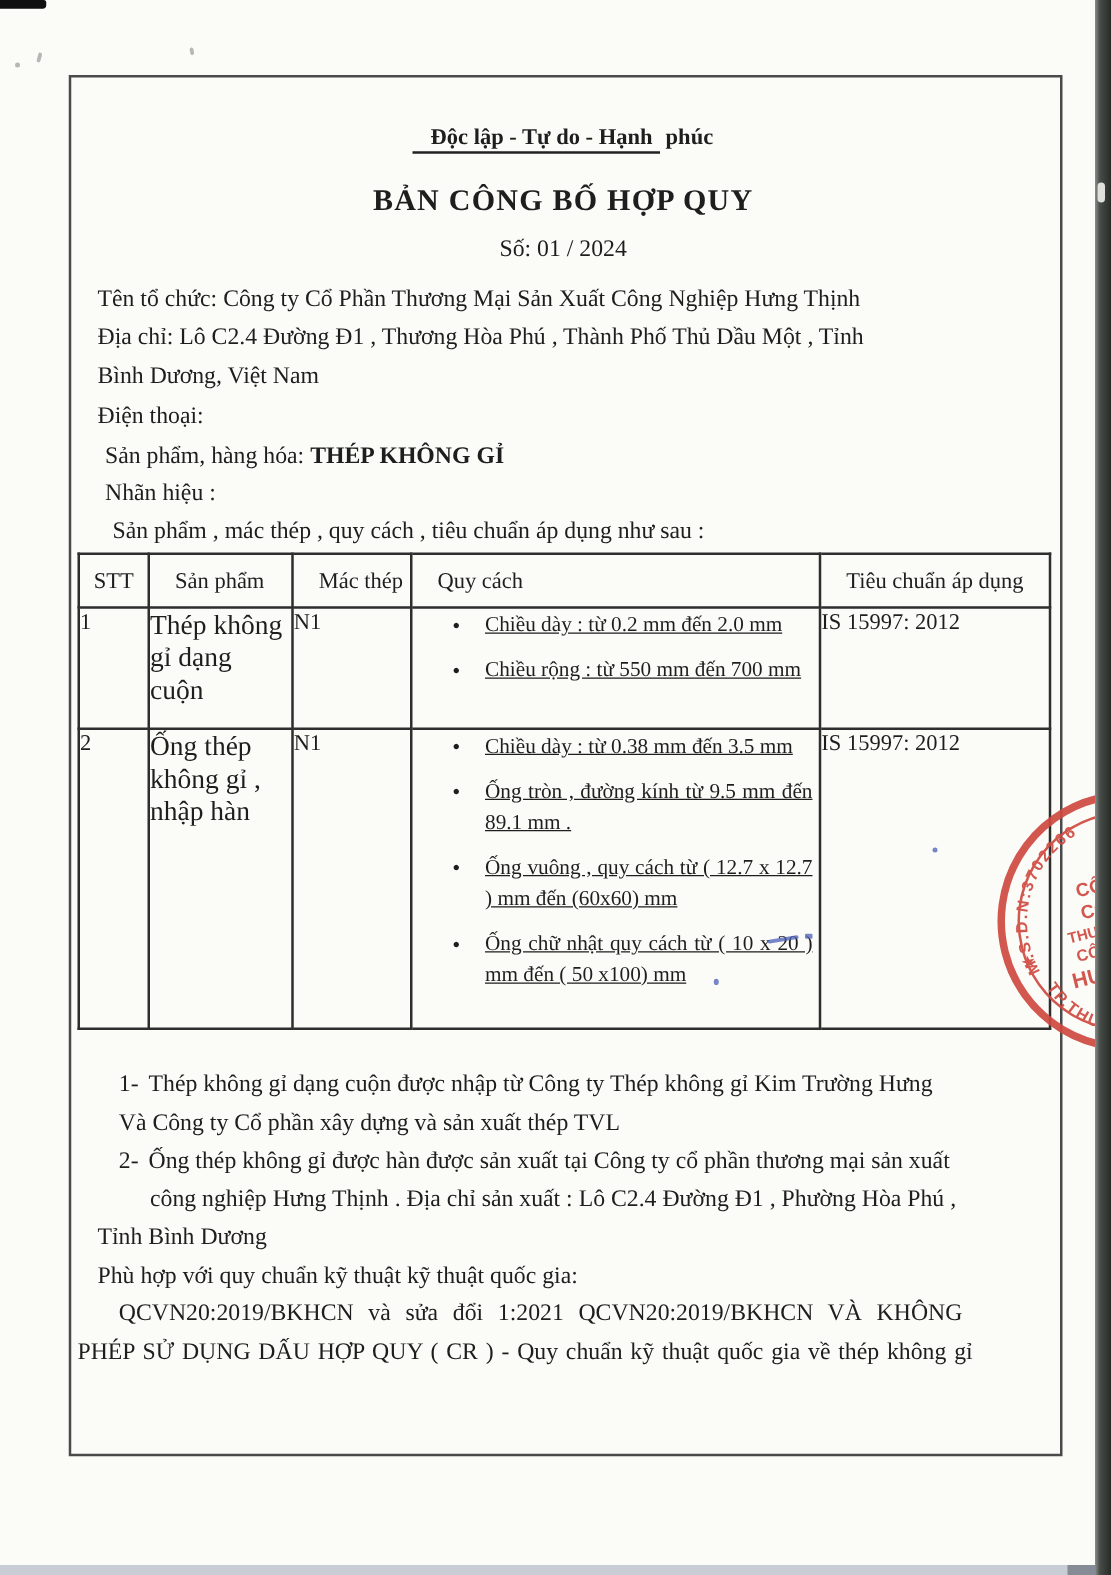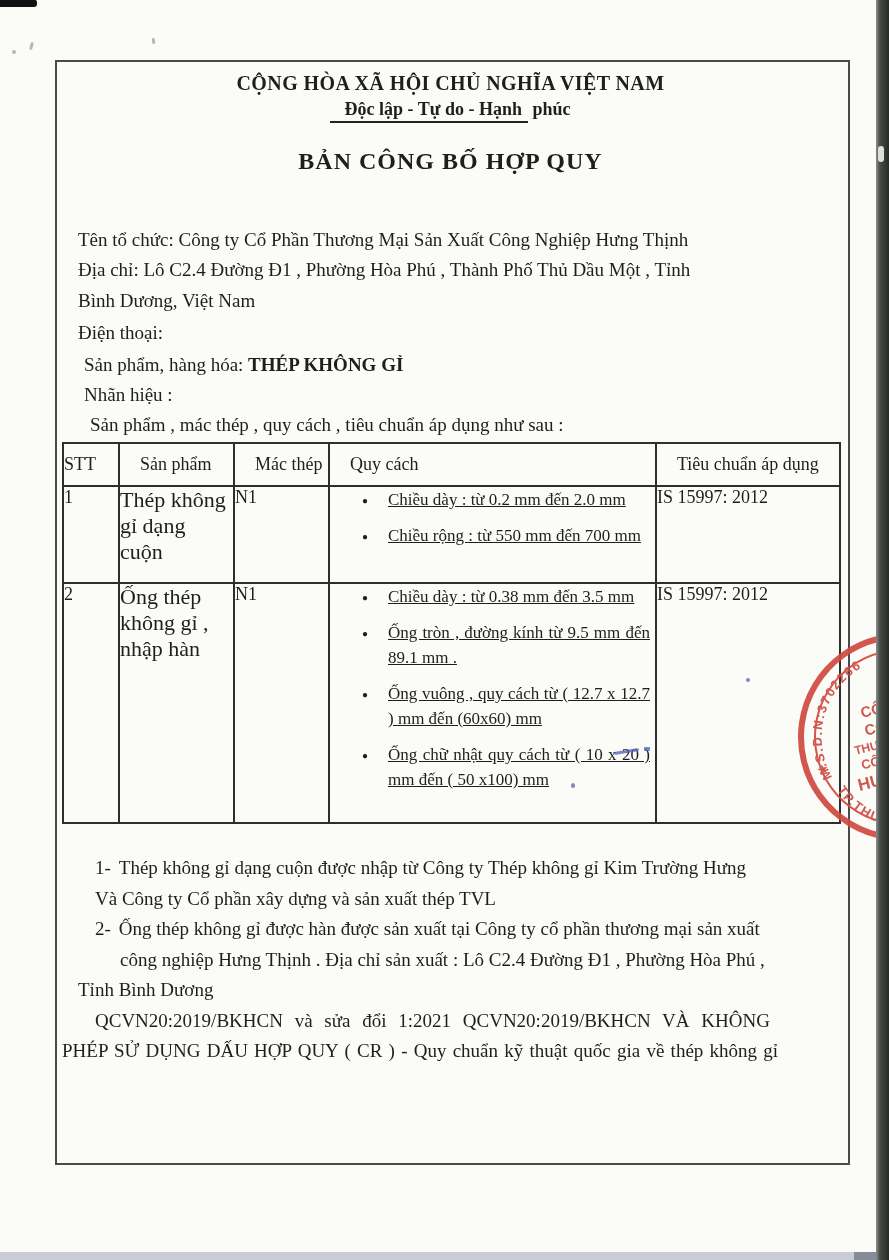--- a/index.html
+++ b/index.html
@@ -47,21 +47,21 @@
   table.spec{
     position:absolute;left:62px;top:442px;width:777px;
     border-collapse:collapse;table-layout:fixed;
     font-size:18px;color:#1e1e1e;
   }
   table.spec td,table.spec th{
     border:2px solid #2e2e2e;vertical-align:top;font-weight:normal;text-align:left;
     padding:0;overflow:hidden;
   }
   tr.head td{height:41px;vertical-align:middle;font-size:18px;padding-left:20px;}
-  tr.head td.ctr{padding-left:0;}
+  tr.head td.ctr{text-align:center;padding-left:0;}
   td.stt{text-align:center;padding-top:12px;font-size:18px;}
   td.prod{padding:12px 8px 0 12px;text-align:justify;font-size:22px;line-height:26px;}
   td.grade{text-align:center;padding-top:12px;font-size:18px;}
   td.std{padding:12px 6px 0 12px;font-size:18px;}
   td.specs{padding:12px 10px 0 12px;}
   ul.bullets{list-style:none;margin:0;padding:0;text-decoration:underline;}
   ul.bullets li{
     position:relative;margin:0 0 11px 30px;padding-left:28px;
     font-size:17px;line-height:25px;text-align:justify;max-width:262px;
   }
@@ -86,26 +86,26 @@
 
 <div class="page">
 
   <div class="mark-topleft"></div>
   <div class="speck" style="left:30px;top:42px;width:3px;height:8px;transform:rotate(15deg);"></div>
   <div class="speck" style="left:12px;top:50px;width:4px;height:4px;"></div>
   <div class="speck" style="left:152px;top:38px;width:3px;height:6px;transform:rotate(-10deg);"></div>
 
   <div class="frame"></div>
 
-  <div class="c national-title">CỘNG HÒA XÃ HỘI CHỦ NGHĨA VIỆT NAM</div>
   <div class="c motto"><span class="u">Độc lập - Tự do - Hạnh</span><span> phúc</span></div>
   <div class="c doc-title">BẢN CÔNG BỐ HỢP QUY</div>
+  <div class="c doc-number">Số: 01 / 2024</div>
 
   <div class="line org">Tên tổ chức: Công ty Cổ Phần Thương Mại Sản Xuất Công Nghiệp Hưng Thịnh</div>
-  <div class="line addr1">Địa chỉ: Lô C2.4 Đường Đ1 , Phường Hòa Phú , Thành Phố Thủ Dầu Một , Tỉnh</div>
+  <div class="line addr1">Địa chỉ: Lô C2.4 Đường Đ1 , Thương Hòa Phú , Thành Phố Thủ Dầu Một , Tỉnh</div>
   <div class="line addr2">Bình Dương, Việt Nam</div>
   <div class="line phone">Điện thoại:</div>
   <div class="line product"><span>Sản phẩm, hàng hóa: </span><b>THÉP KHÔNG GỈ</b></div>
   <div class="line brand">Nhãn hiệu :</div>
   <div class="line intro">Sản phẩm , mác thép , quy cách , tiêu chuẩn áp dụng như sau :</div>
 
   <table class="spec">
     <colgroup>
       <col style="width:56px">
         <col style="width:115px">
@@ -149,20 +149,21 @@
     </tr>
   </tbody>
     </table>
 
   <div class="notes">
     <div class="ml"><span class="marker">1-</span><span>Thép không gỉ dạng cuộn được nhập từ Công ty Thép không gỉ Kim Trường Hưng</span></div>
     <div class="ml">Và Công ty Cổ phần xây dựng và sản xuất thép TVL</div>
     <div class="ml"><span class="marker">2-</span><span>Ống thép không gỉ được hàn được sản xuất tại Công ty cổ phần thương mại sản xuất</span></div>
     <div class="ind">công nghiệp Hưng Thịnh . Địa chỉ sản xuất : Lô C2.4 Đường Đ1 , Phường Hòa Phú ,</div>
     <div>Tỉnh Bình Dương</div>
+    <div>Phù hợp với quy chuẩn kỹ thuật kỹ thuật quốc gia:</div>
     <div class="reg1">QCVN20:2019/BKHCN và sửa đổi 1:2021 QCVN20:2019/BKHCN VÀ KHÔNG</div>
     <div class="reg2">PHÉP SỬ DỤNG DẤU HỢP QUY ( CR ) -  Quy chuẩn kỹ thuật quốc gia về thép không gỉ</div>
   </div>
 
   <svg class="stamp" viewBox="0 0 222 222">
     <g transform="rotate(-14 111 111)" fill="#cf4a41" stroke="none">
       <circle cx="111" cy="111" r="101" fill="none" stroke="#cf4a41" stroke-width="6"></circle>
       <circle cx="111" cy="111" r="87" fill="none" stroke="#cf4a41" stroke-width="2"></circle>
       <defs>
         <path id="arcTop" d="M 35,137 A 80,80 0 0 1 187,85" fill="none"></path>

